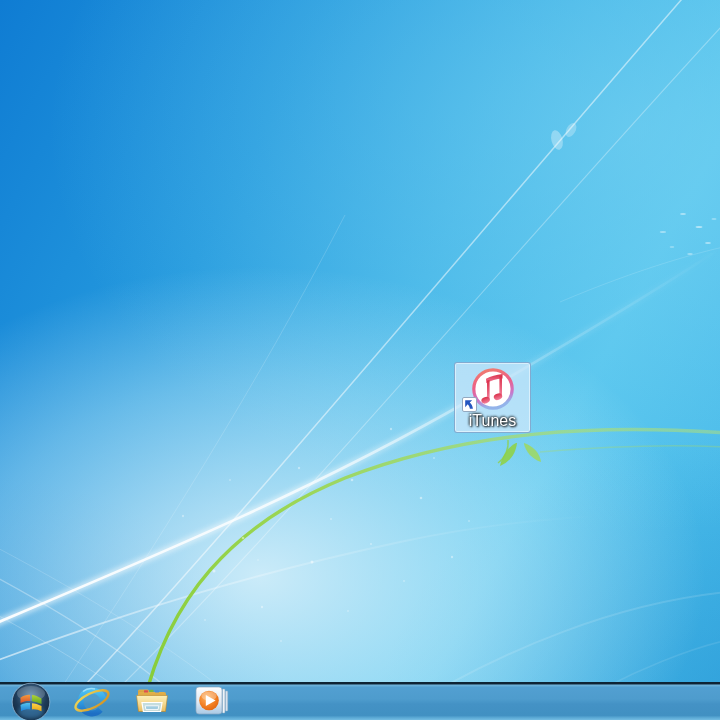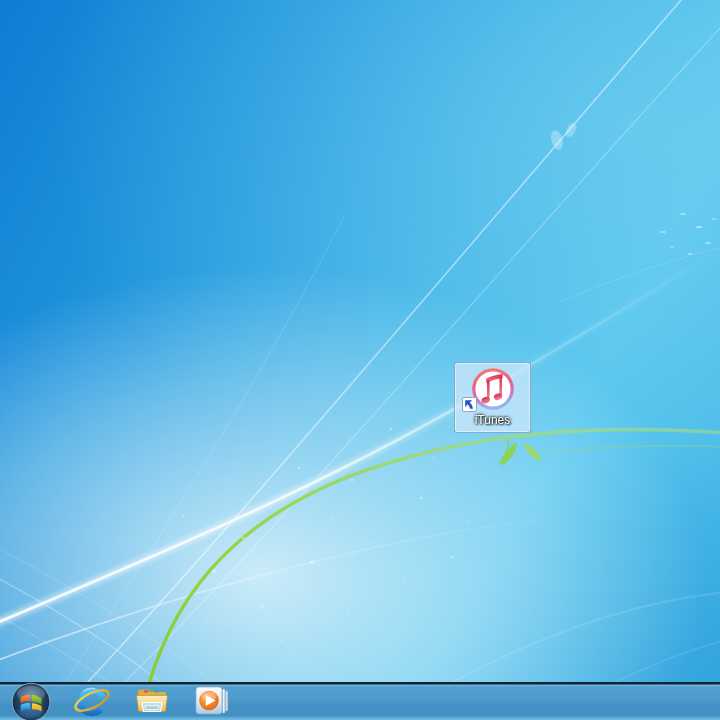--- a/index.html
+++ b/index.html
@@ -25,21 +25,21 @@
   }
   .desktop-icon.selected {
     background:rgba(213,235,252,.68);
     border:1px solid rgba(128,168,205,.95);
     border-radius:3px;
     box-shadow:inset 0 0 0 1px rgba(255,255,255,.5);
   }
   .icon-art { position:relative; width:48px; height:48px; margin-top:2px; }
   .shortcut-badge { position:absolute; left:-7px; bottom:1px; width:15px; height:15px; }
   .icon-label {
-    margin-top:1px; font-size:12px; line-height:13px; color:#fff;
+    margin-top:1px; font-size:16px; line-height:13px; color:#fff;
     text-shadow:1px 1px 2px rgba(0,0,0,.95), -1px -1px 2px rgba(0,0,0,.55), 0 0 3px rgba(0,0,0,.8);
   }
 
   
   .taskbar {
     position:absolute; left:0; bottom:0; width:720px; height:38px; z-index:10;
     background:linear-gradient(180deg,
       #0e2334 0%, #0e2334 5%, #6fb4dc 8%, #529fd1 14%,
       #4e9ccd 45%, #4492c5 58%, #4190c2 88%, #5ba9d5 94%, #74bce2 100%);
     display:flex; align-items:stretch; padding-left:8px;

